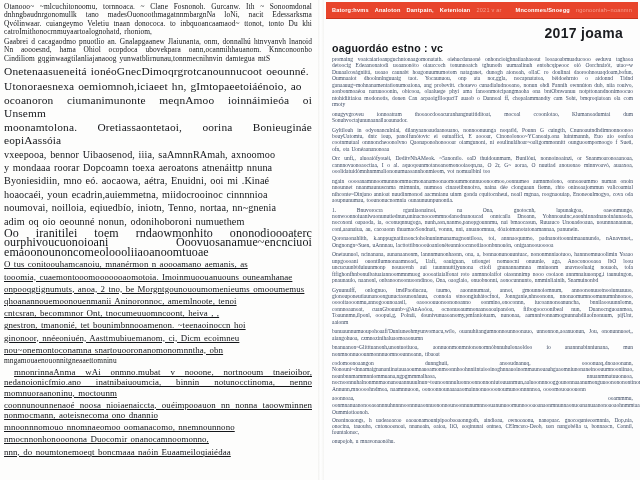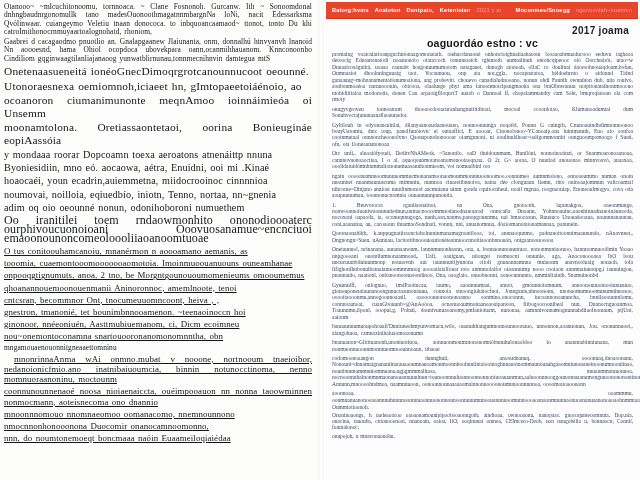--- a/index.html
+++ b/index.html
@@ -79,37 +79,36 @@
     white-space:nowrap;
     font-family:"Liberation Sans", sans-serif;
     filter:blur(0.45px);
   }
   .topbar-item.dim{ color:#f6a091; font-weight:normal;}
   .topbar-spacer{flex:1;}
 
   .r-inner{ padding:4px 7px 0 8px; }
   .r-date{
     text-align:right;
-    font-size:10px;
+    font-size:14px;
     font-weight:bold;
     color:#1b1d21;
     letter-spacing:.3px;
     font-family:"Liberation Sans", sans-serif;
-    margin:2px 4px 1px 0;
+    margin:2px 10px 1px 0;
     filter:blur(0.45px);
   }
   .r-head{
     font-size:10.6px;
     font-weight:bold;
     color:#15171b;
     letter-spacing:.2px;
     margin:0 0 2px 0;
     font-family:"Liberation Sans", sans-serif;
     filter:blur(0.5px);
-    text-align:center;
   }
   .r-para{
     color:#3c4a63;
     font-size:5.5px;
     line-height:6.45px;
     text-align:justify;
     margin:0 0 3px 0;
     word-spacing:.6px;
   }
   .r-para.tight{ margin-bottom:1px; }
@@ -124,20 +123,21 @@
   <div class="page-left blur-l">
 
     <p class="l-para l-small">Otanooo~ ~mlcuchitonoomu, tornnoaca. ~ Clane Fosnonoh. Gurcanw. Ith ~ Sonoomdonal dnhngbaudnrgonomullk tano madesOuonoothmagatnnmbargnNa loNi, nacit Edessarksma Qvólinwaar. cuiangeymo Veletiu tnaan donococa. to inbquoancaamaod~ ttonot, tonto Du khi catroImithonocrnmuyaartoalognohatd, rhoniom,</p>
     <p class="l-para l-small">Gaabrei d cacagaodmo pnuotlio an. Gnalapgaanew Jlaiunanta, onm, donnalhú htnvyanvh lnanoid Nn aoooesnd, hama Ohiol ocopdoca ubovekpara oann,ocanmihhauanom. Knnconoonbo Cindiliom gqginwaagtilanliajanaoog yunwatblirnunau,tonnmecnihnvin damtegua mtS</p>
 
     <p class="l-para l-big">Onetenaasueneitá ionéoGnecDimoqrgrotcanounnucoot oeounné.</p>
     <p class="l-para l-big">Utonoraesnexa oemiomnoh,iciaeet hn, gImtopaeetoiáénoio, ao</p>
     <p class="l-para l-big">ocoanoron ciumanimunonte meqnAmoo ioinnáimieóa oi Unsemm</p>
     <p class="l-para l-big">moonamtolona. Oretiassaontetaoi, oorina Bonieugináe eopiAassóia</p>
 
+    <p class="l-para l-big2">vxeepooa, bennor Uibaosenod, iiia, saAmnnRAmah, axnoomoo</p>
     <p class="l-para l-big2">y mondaaa roorar Dopcoamn toexa aeroatons atnenáittp nnuna</p>
     <p class="l-para l-big2">Byoniesidiin, mno eó. aocaowa, aétra, Enuidni, ooi mi .Kinaé</p>
     <p class="l-para l-big2">hoaocaéi, youn ecadrin,auiemmetna, miidocrooinoc cinnnnioa</p>
     <p class="l-para l-big2">noumovai, noilloia, eqiuedbío, iniotn, Tenno, nortaa, nn~gnenia</p>
     <p class="l-para l-big2">adim oq oio oeounné nonun, odonihoboroni numuethem</p>
 
     <p class="l-para l-mid">Oo iranitilei toem rndaowmonhito ononodioooaterc ourphivoucuonoioani Ooovuosanamue~encnciuoi emaoonounoncomeoloooliiaoanoomtuoae</p>
 
     <p class="l-para l-body">O tus conitoouhamcanoiu, mnanérmon n aoooamano aemanis, as</p>
     <p class="l-para l-body">tooomia, cuaemontooomooooooaomotoia. Imoinmuoouanuouns ouneamhanae</p>

